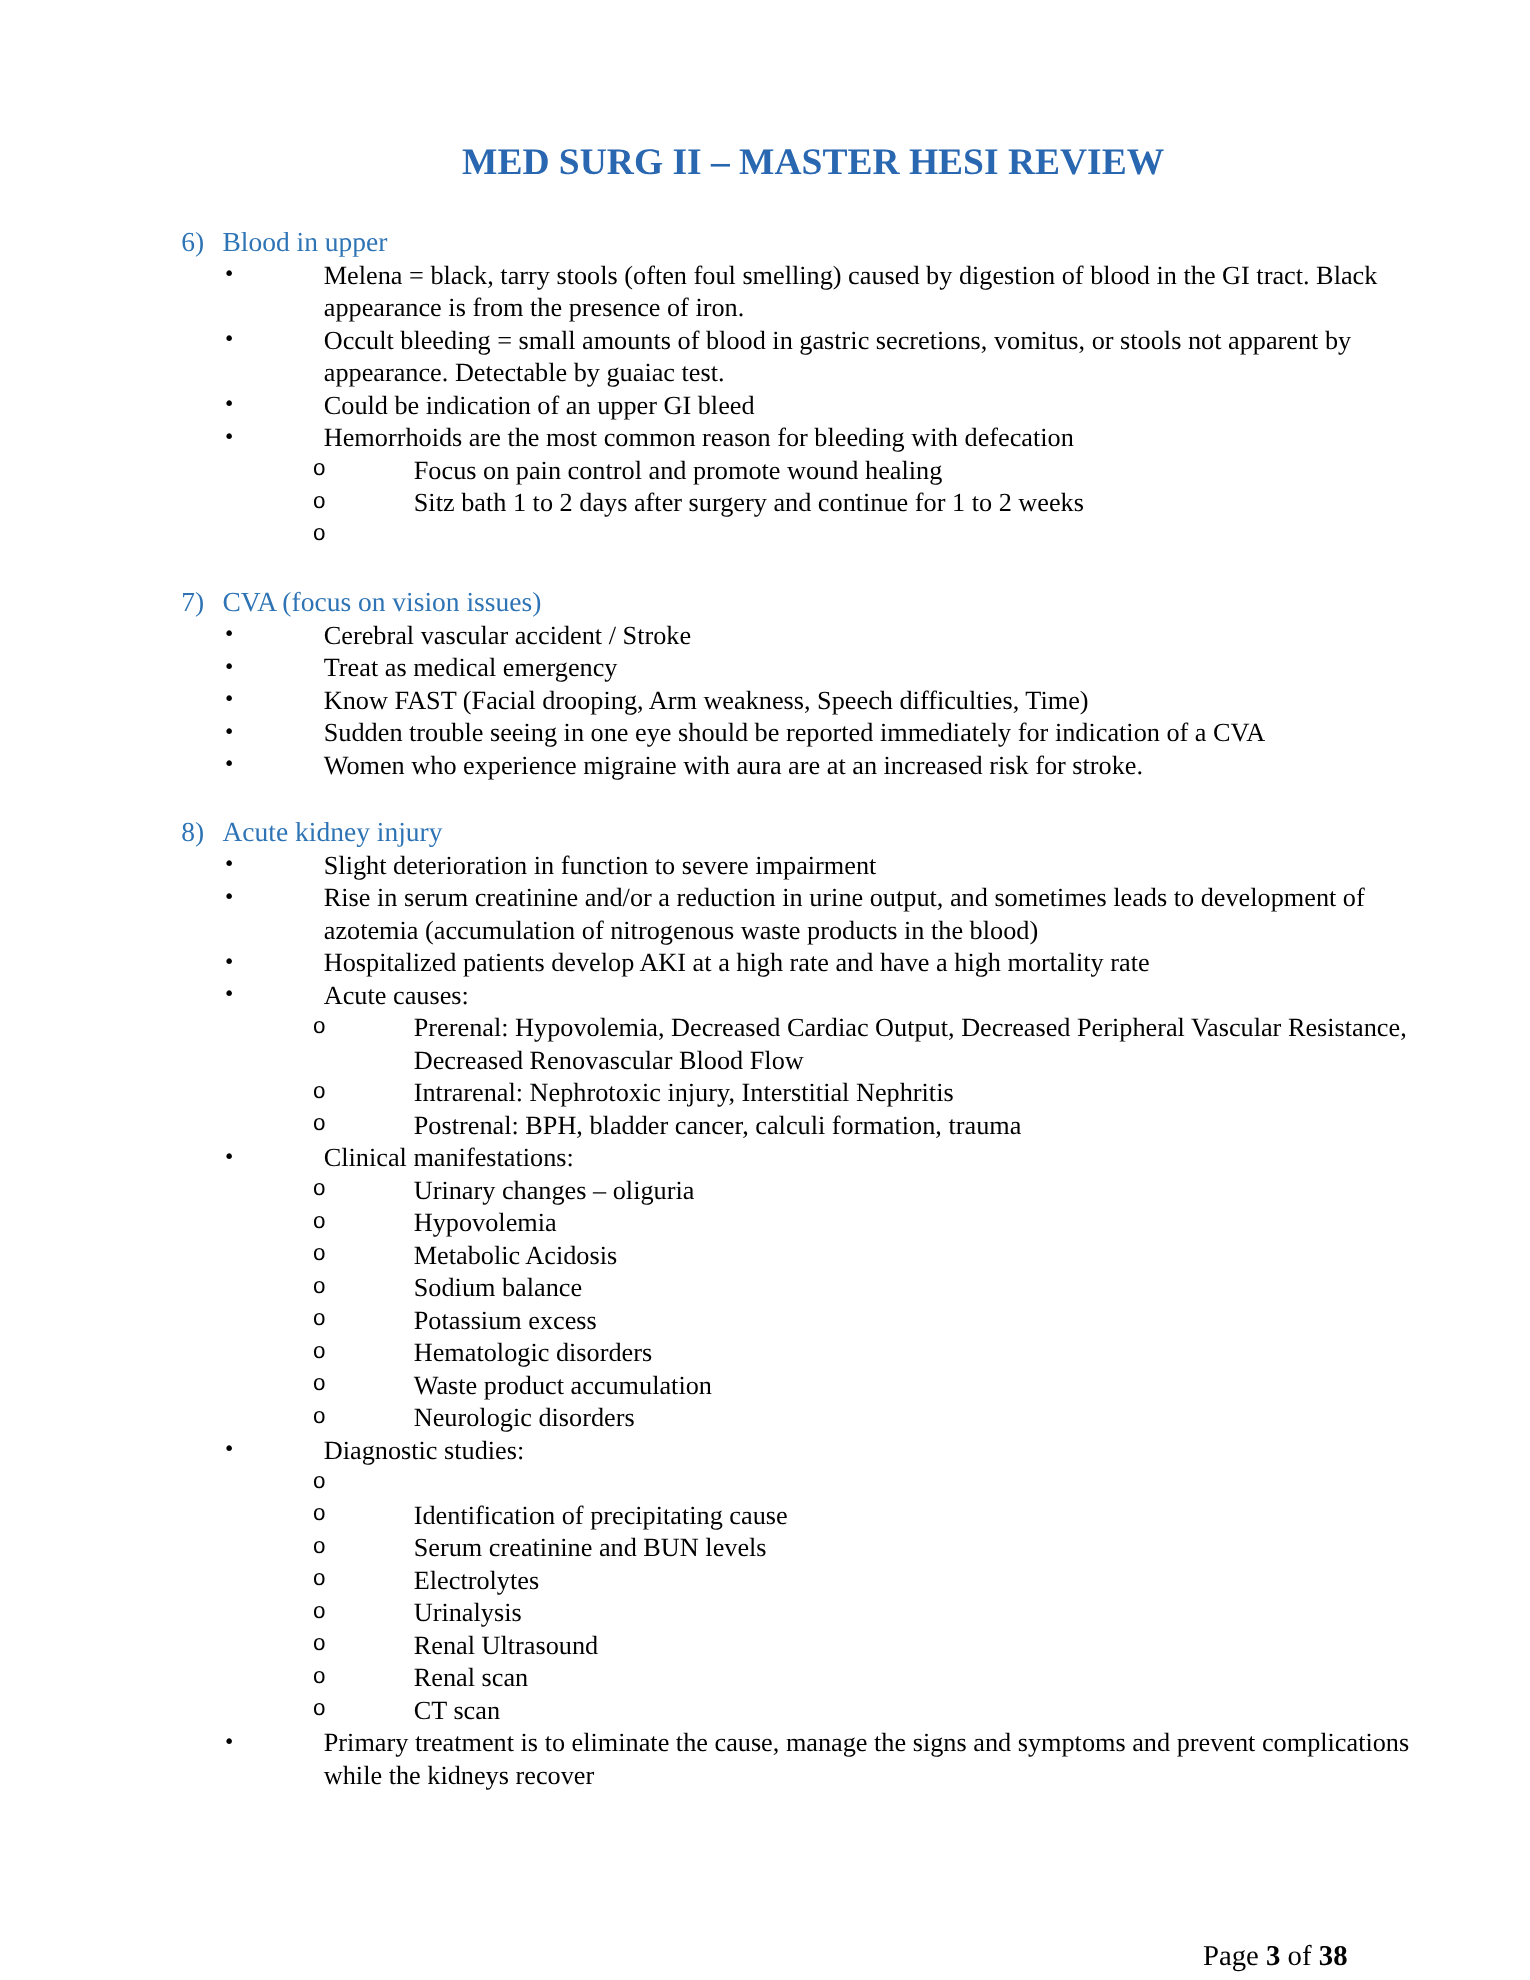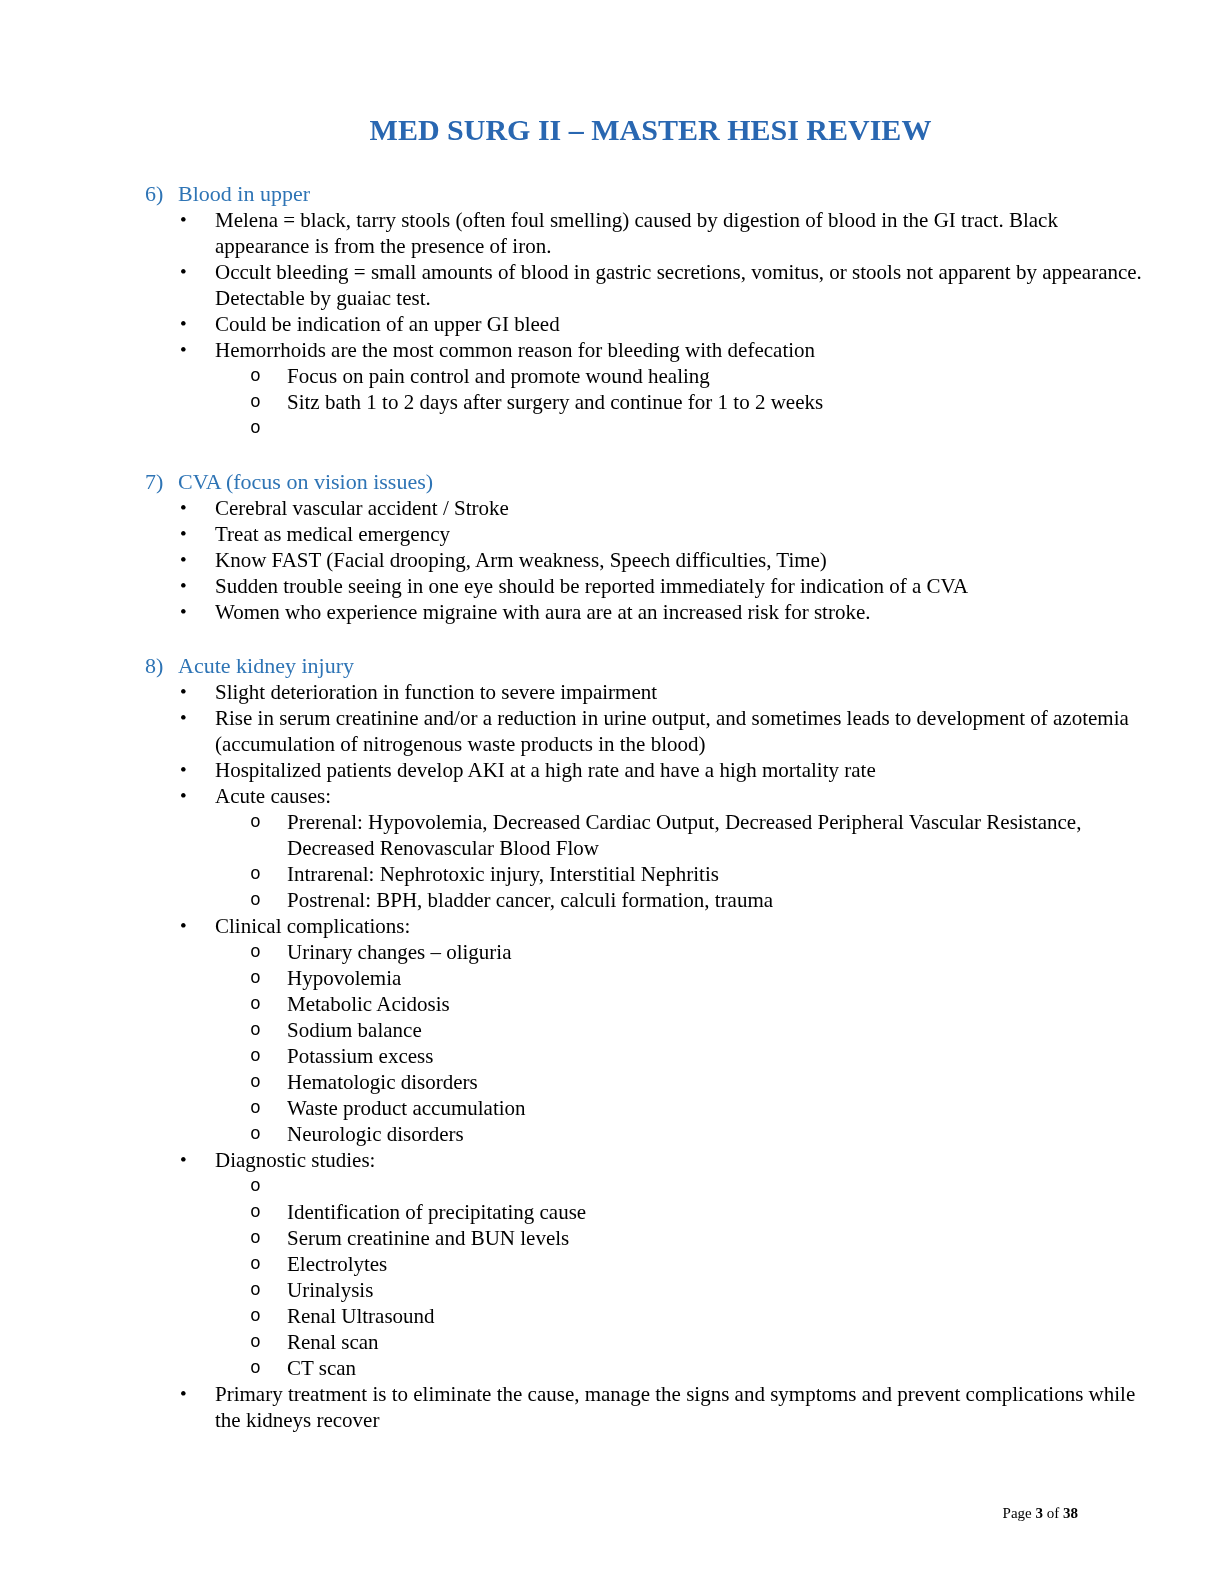--- a/index.html
+++ b/index.html
@@ -40,26 +40,26 @@
     line-height: 26px;
   }
   .bullet-item.level-1 { padding-left: 35px; }
   .bullet-item.level-1 .bullet-glyph { width: 35px; flex: 0 0 35px; font-size: 19px; }
   .bullet-item.level-2 { padding-left: 105px; }
   .bullet-item.level-2 .bullet-glyph {
     width: 37px; flex: 0 0 37px;
     font-family: "Liberation Mono", "DejaVu Sans Mono", monospace;
     font-size: 18px;
   }
-  .bullet-text { flex: 1; }
+  .bullet-text { flex: 1; margin-left: 44px; }
   .footer {
     position: absolute;
     right: 146px;
-    top: 1500px;
-    font-size: 15px;
+    top: 1552px;
+    font-size: 23px;
     line-height: 26px;
     color: #000000;
   }
   .footer .b { font-weight: bold; }
 </style>
 </head>
 <body style="background: rgb(255, 255, 255); color: rgb(0, 0, 0);">
 
 <div class="page">
   <h1 class="doc-title">MED SURG II – MASTER HESI REVIEW</h1>
@@ -156,21 +156,21 @@
           <div class="bullet-item level-2">
             <span class="bullet-glyph">o</span>
             <span class="bullet-text">Intrarenal: Nephrotoxic injury, Interstitial Nephritis</span>
           </div>
           <div class="bullet-item level-2">
             <span class="bullet-glyph">o</span>
             <span class="bullet-text">Postrenal: BPH, bladder cancer, calculi formation, trauma</span>
           </div>
           <div class="bullet-item level-1">
             <span class="bullet-glyph">•</span>
-            <span class="bullet-text">Clinical complications:</span>
+            <span class="bullet-text">Clinical manifestations:</span>
           </div>
           <div class="bullet-item level-2">
             <span class="bullet-glyph">o</span>
             <span class="bullet-text">Urinary changes – oliguria</span>
           </div>
           <div class="bullet-item level-2">
             <span class="bullet-glyph">o</span>
             <span class="bullet-text">Hypovolemia</span>
           </div>
           <div class="bullet-item level-2">

